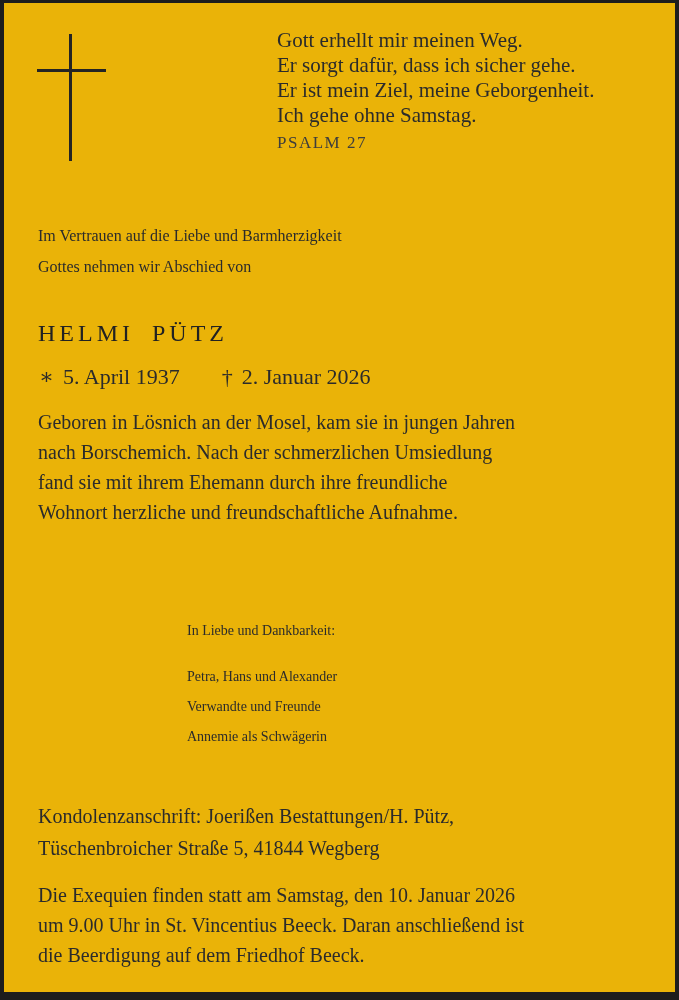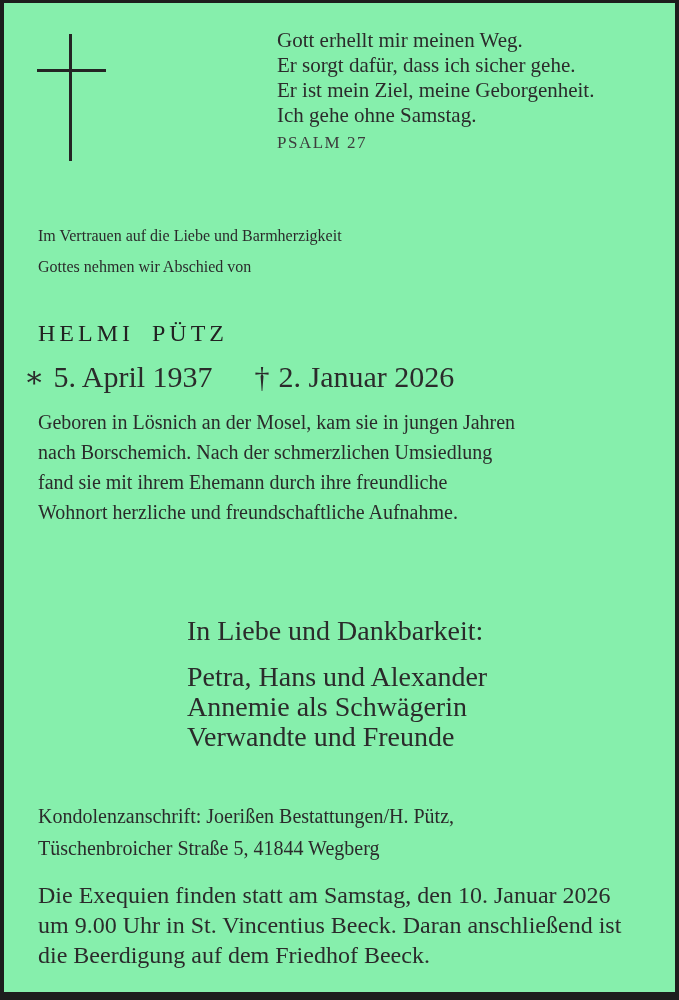--- a/index.html
+++ b/index.html
@@ -5,21 +5,21 @@
   html, body {
     margin: 0;
     padding: 0;
     background: #ffffff;
   }
   .notice {
     position: relative;
     width: 679px;
     height: 1000px;
     box-sizing: border-box;
-    background: #86efac;
+    background: #eab308;
     border-style: solid;
     border-color: #1d1d1d;
     border-width: 3px 4px 8px 4px;
     font-family: "Liberation Serif", "DejaVu Serif", serif;
     color: #2b2b2b;
     overflow: hidden;
   }
 
   
   .cross { position: absolute; left: 0; top: 0; }
@@ -57,49 +57,49 @@
     font-size: 24px;
     font-weight: normal;
     letter-spacing: 4px;
     word-spacing: 8px;
     line-height: 40px;
     color: #222222;
   }
 
   
   .dates {
-    position: absolute; left: 20px; top: 359px;
-    font-size: 30px; line-height: 30px;
+    position: absolute; left: 35px; top: 359px;
+    font-size: 22px; line-height: 30px;
   }
   .dates .death-group { margin-left: 42px; }
   .dates .symbol { display: inline-block; margin-right: 9px; }
 
   
   .bio {
     position: absolute; left: 34px; top: 404px;
     font-size: 20px; line-height: 30px;
   }
 
   
   .tribute {
     position: absolute; left: 183px; top: 613px;
-    font-size: 28px; line-height: 30px;
+    font-size: 14px; line-height: 30px;
   }
   .tribute .heading { margin-bottom: 16px; }
 
   
   .condolence {
     position: absolute; left: 34px; top: 797px;
     font-size: 20px; line-height: 32px;
   }
 
   
   .funeral {
     position: absolute; left: 34px; top: 877px;
-    font-size: 24px; line-height: 30px;
+    font-size: 20px; line-height: 30px;
   }
 </style>
 </head>
 <body>
 
 <div class="notice">
 
   <div class="cross">
     <div class="bar-v"></div>
     <div class="bar-h"></div>
@@ -127,22 +127,22 @@
   <div class="bio">
     <div>Geboren in Lösnich an der Mosel, kam sie in jungen Jahren</div>
     <div>nach Borschemich. Nach der schmerzlichen Umsiedlung</div>
     <div>fand sie mit ihrem Ehemann durch ihre freundliche</div>
     <div>Wohnort herzliche und freundschaftliche Aufnahme.</div>
   </div>
 
   <div class="tribute">
     <div class="heading">In Liebe und Dankbarkeit:</div>
     <div>Petra, Hans und Alexander</div>
+    <div>Verwandte und Freunde</div>
     <div>Annemie als Schwägerin</div>
-    <div>Verwandte und Freunde</div>
   </div>
 
   <div class="condolence">
     <div>Kondolenzanschrift: Joerißen Bestattungen/H. Pütz,</div>
     <div>Tüschenbroicher Straße 5, 41844 Wegberg</div>
   </div>
 
   <div class="funeral">
     <div>Die Exequien finden statt am Samstag, den 10. Januar 2026</div>
     <div>um 9.00 Uhr in St. Vincentius Beeck. Daran anschließend ist</div>

